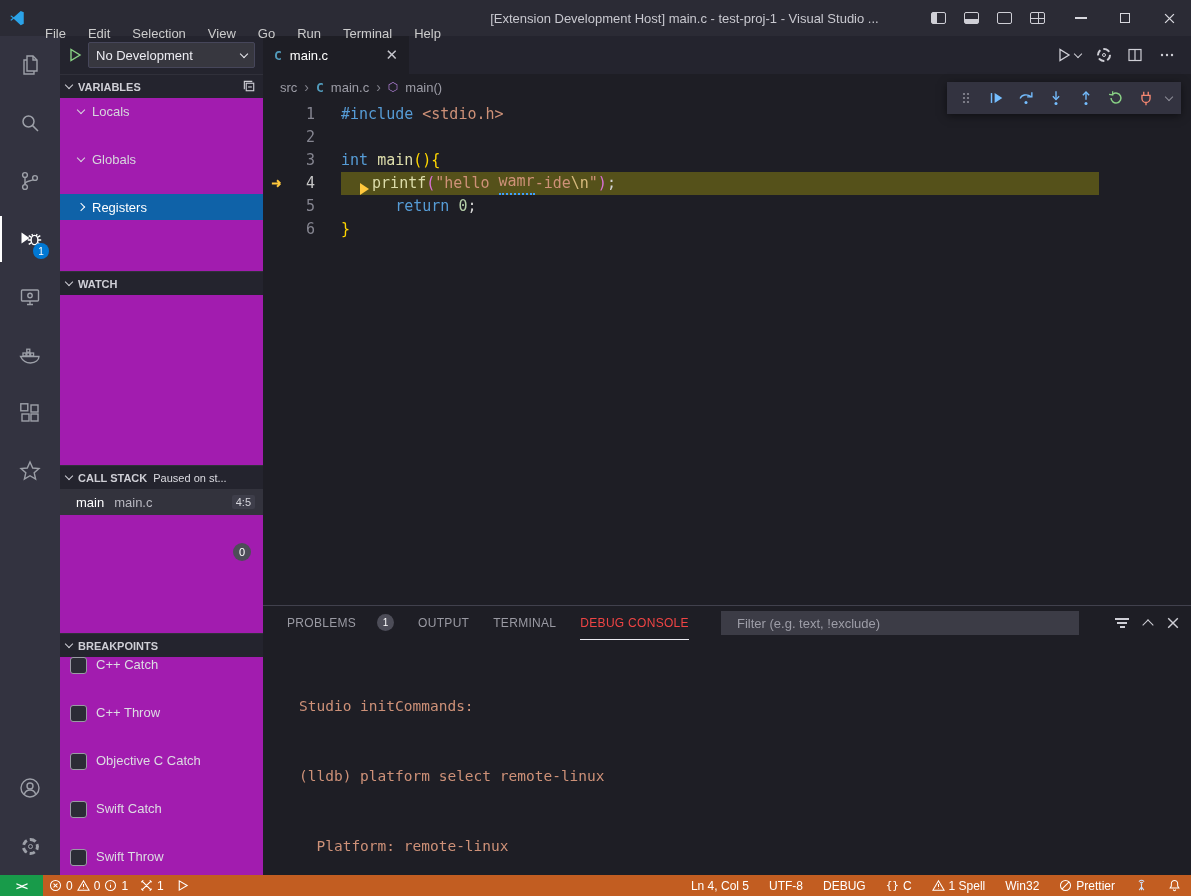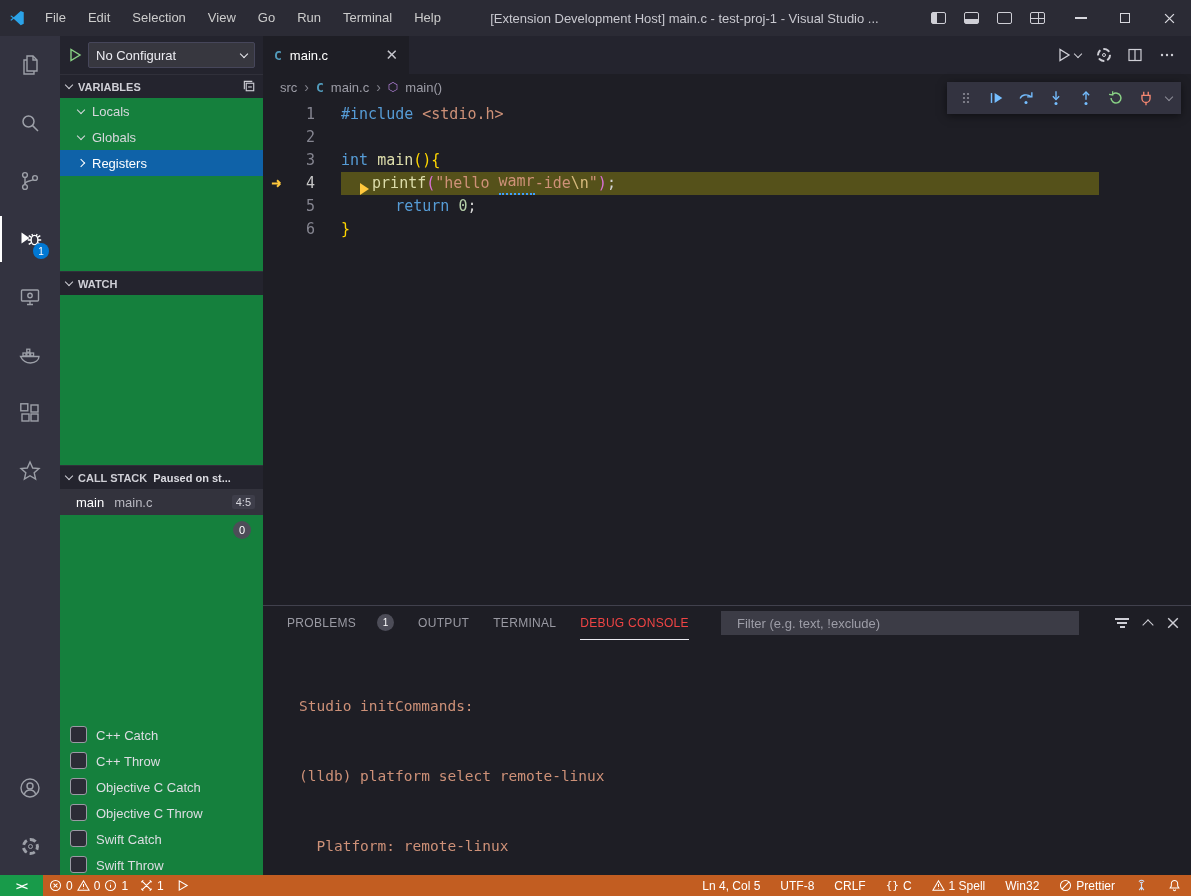--- a/index.html
+++ b/index.html
@@ -2,21 +2,21 @@
 <html><head>
 <meta charset="utf-8">
 <style>
   * { margin:0; padding:0; box-sizing:border-box; }
   html,body { width:1191px; height:896px; overflow:hidden; background:#1e1e25; font-family:"Liberation Sans",sans-serif; }
   svg { display:block; }
   
   .titlebar { position:absolute; top:0; left:0; right:0; height:36px; background:#2b2b35; display:flex; align-items:center; color:#cccccc; font-size:13px; z-index:20; }
   .logo { width:34px; display:flex; justify-content:center; }
   .menu { display:flex; }
-  .menu-item { padding:0 11px; height:36px; line-height:36px; border-radius:4px; }
+  .menu-item { padding:16px 11px; height:36px; line-height:36px; border-radius:4px; }
   .win-title { flex:1; text-align:center; color:#c8c8cf; white-space:nowrap; overflow:hidden; }
   .layout-icons { display:flex; align-items:center; gap:18px; padding:0 14px; }
   .li { width:15px; height:12px; border:1px solid #cfcfd6; border-radius:2px; position:relative; }
   .li.left::before { content:""; position:absolute; left:0; top:0; bottom:0; width:5px; background:#cfcfd6; }
   .li.bottom::before { content:""; position:absolute; left:0; right:0; bottom:0; height:4px; background:#cfcfd6; }
   .li.grid { background:linear-gradient(#cfcfd6,#cfcfd6) 7px 0/1px 100% no-repeat, linear-gradient(#cfcfd6,#cfcfd6) 0 5px/100% 1px no-repeat; }
   .win-controls { display:flex; height:36px; }
   .wc { width:44px; display:flex; align-items:center; justify-content:center; color:#d8d8de; }
   .wc-min { width:12px; height:1.4px; background:#d8d8de; }
   .wc-max { width:10px; height:10px; border:1.2px solid #d8d8de; }
@@ -34,30 +34,30 @@
   
   .sidebar { width:203px; flex:0 0 203px; background:#24242e; color:#cccccc; font-size:13px; display:flex; flex-direction:column; }
   .sb-toolbar { height:38px; display:flex; align-items:center; padding:0 8px; gap:6px; flex:0 0 38px; }
   .config-dd { flex:1; height:26px; background:#37373f; border:1px solid #46465a; border-radius:2px; display:flex; align-items:center; padding:0 7px; color:#ececf2; }
   .chev { display:inline-block; width:6px; height:6px; border-right:1.4px solid currentColor; border-bottom:1.4px solid currentColor; }
   .chev.down { transform:rotate(45deg); margin-top:-3px; }
   .chev.right { transform:rotate(-45deg); }
   .chev.up { transform:rotate(225deg); margin-top:4px; }
   .sec-h { height:24px; flex:0 0 24px; display:flex; align-items:center; gap:6px; padding:0 6px; font-size:11px; font-weight:bold; color:#cfcfd6; border-top:1px solid rgba(255,255,255,0.06); }
   .sec-h .spacer { flex:1; }
-  .sec-body { background:#15803d; }
+  .sec-body { background:#a21caf;gap:22px; }
   .tree-row { height:26px; flex:0 0 26px; display:flex; align-items:center; gap:8px; padding-left:18px; color:#d7d7dd; }
   .tree-row.selected { background:#0f62a8; color:#ffffff; }
-  .cs-status { font-size:11px; font-weight:bold; color:#dcdce2; white-space:nowrap; overflow:hidden; }
+  .cs-status { font-size:11px; font-weight:normal; color:#dcdce2; white-space:nowrap; overflow:hidden; }
   .cs-row { height:26px; flex:0 0 26px; display:flex; align-items:center; gap:10px; padding:0 8px 0 16px; background:#33333d; color:#ffffff; }
   .cs-file { color:#b9b9c1; }
   .cs-pos { margin-left:auto; background:#3e3e4a; color:#d5d5dc; font-size:11px; padding:1px 4px; border-radius:2px; }
   .zero-row { height:30px; flex:0 0 30px; display:flex; justify-content:flex-end; padding-right:12px; align-items:center; }
   .zero-badge { width:18px; height:18px; border-radius:50%; background:#4d4d58; color:#fff; font-size:11px; display:flex; align-items:center; justify-content:center; }
-  .bp-row { height:26px; flex:0 0 26px; display:flex; align-items:flex-end; gap:9px; padding-left:10px; color:#dddde3; }
+  .bp-row { height:26px; flex:0 0 26px; display:flex; align-items:flex-start; gap:9px; padding-left:10px; color:#dddde3; }
   .checkbox { width:17px; height:17px; border:1px solid #9a9aa4; border-radius:3px; background:#2c2c36; }
   
   .editor-col { flex:1; min-width:0; display:flex; flex-direction:column; background:#1e1e25; position:relative; }
   .tabbar { height:38px; flex:0 0 38px; background:#24242e; display:flex; align-items:stretch; }
   .tab { width:146px; background:#1e1e25; display:flex; align-items:center; gap:8px; padding:0 11px; color:#ffffff; font-size:13px; }
   .c-icon { color:#519aba; font-weight:bold; font-family:"DejaVu Sans Mono",monospace; font-size:13px; }
   .tab-close { margin-left:auto; color:#c5c5cc; font-size:15px; }
   .editor-actions { margin-left:auto; display:flex; align-items:center; gap:16px; padding-right:16px; color:#cfcfd6; }
   .breadcrumbs { height:26px; flex:0 0 26px; display:flex; align-items:center; gap:7px; padding-left:17px; color:#9d9da7; font-size:13px; }
   .bc-sep { color:#81818b; font-size:14px; }
@@ -213,21 +213,21 @@
       <span class="gear"></span>
     </div>
   </div>
 
   <div class="sidebar">
     <div class="sb-toolbar">
       <svg width="14" height="14" viewBox="0 0 14 14">
           <path d="M3 1.5v11l9-5.5z" fill="none" stroke="#89d185" stroke-width="1.4"></path>
         </svg>
       <div class="config-dd">
-        <span style="flex:1;overflow:hidden;white-space:nowrap;">No Configurat</span>
+        <span style="flex:1;overflow:hidden;white-space:nowrap;">No Development</span>
         <span class="chev down"></span>
       </div>
     </div>
 
     <div class="sec-h">
       <span class="chev down"></span>
       <span>VARIABLES</span>
       <span class="spacer"></span>
       <svg class="collapse-icon" width="15" height="15" viewBox="0 0 16 16" fill="none" stroke="currentColor" stroke-width="1.2">
           <rect x="4.5" y="4.5" width="8" height="8"></rect>
@@ -265,36 +265,36 @@
       <div class="cs-row">
         <span>main</span>
         <span class="cs-file">main.c</span>
         <span class="cs-pos">4:5</span>
       </div>
       <div class="zero-row">
         <span class="zero-badge">0</span>
       </div>
     </div>
 
+    <div class="sec-h">
+      <span class="chev down"></span>
+      <span>BREAKPOINTS</span>
+    </div>
     <div class="sec-body" style="flex:0 0 158px; display:flex; flex-direction:column;">
       <div class="bp-row">
         <span class="checkbox"></span>
         <span>C++ Catch</span>
       </div>
       <div class="bp-row">
         <span class="checkbox"></span>
         <span>C++ Throw</span>
       </div>
       <div class="bp-row">
         <span class="checkbox"></span>
         <span>Objective C Catch</span>
-      </div>
-      <div class="bp-row">
-        <span class="checkbox"></span>
-        <span>Objective C Throw</span>
       </div>
       <div class="bp-row">
         <span class="checkbox"></span>
         <span>Swift Catch</span>
       </div>
       <div class="bp-row">
         <span class="checkbox"></span>
         <span>Swift Throw</span>
       </div>
     </div>
@@ -501,21 +501,21 @@
     <span>1</span>
   </div>
   <div class="sb-item">
     <svg width="13" height="13" viewBox="0 0 14 14" fill="none" stroke="#fff" stroke-width="1.2">
         <path d="M3.5 2v10l8.5-5z"></path>
       </svg>
   </div>
   <div class="sb-right">
     <span class="sb-item">Ln 4, Col 5</span>
     <span class="sb-item">UTF-8</span>
-    <span class="sb-item">CRLF</span>
+    <span class="sb-item">DEBUG</span>
     <span class="sb-item">
       <span class="braces">{}</span>
       <span>C</span>
     </span>
     <span class="sb-item">
       <svg width="13" height="13" viewBox="0 0 14 14" fill="none" stroke="#fff" stroke-width="1.1">
           <path d="M7 1.8L13 12H1z"></path>
           <path d="M7 5.5v3M7 10.2v.7"></path>
         </svg>
       <span>1 Spell</span>

